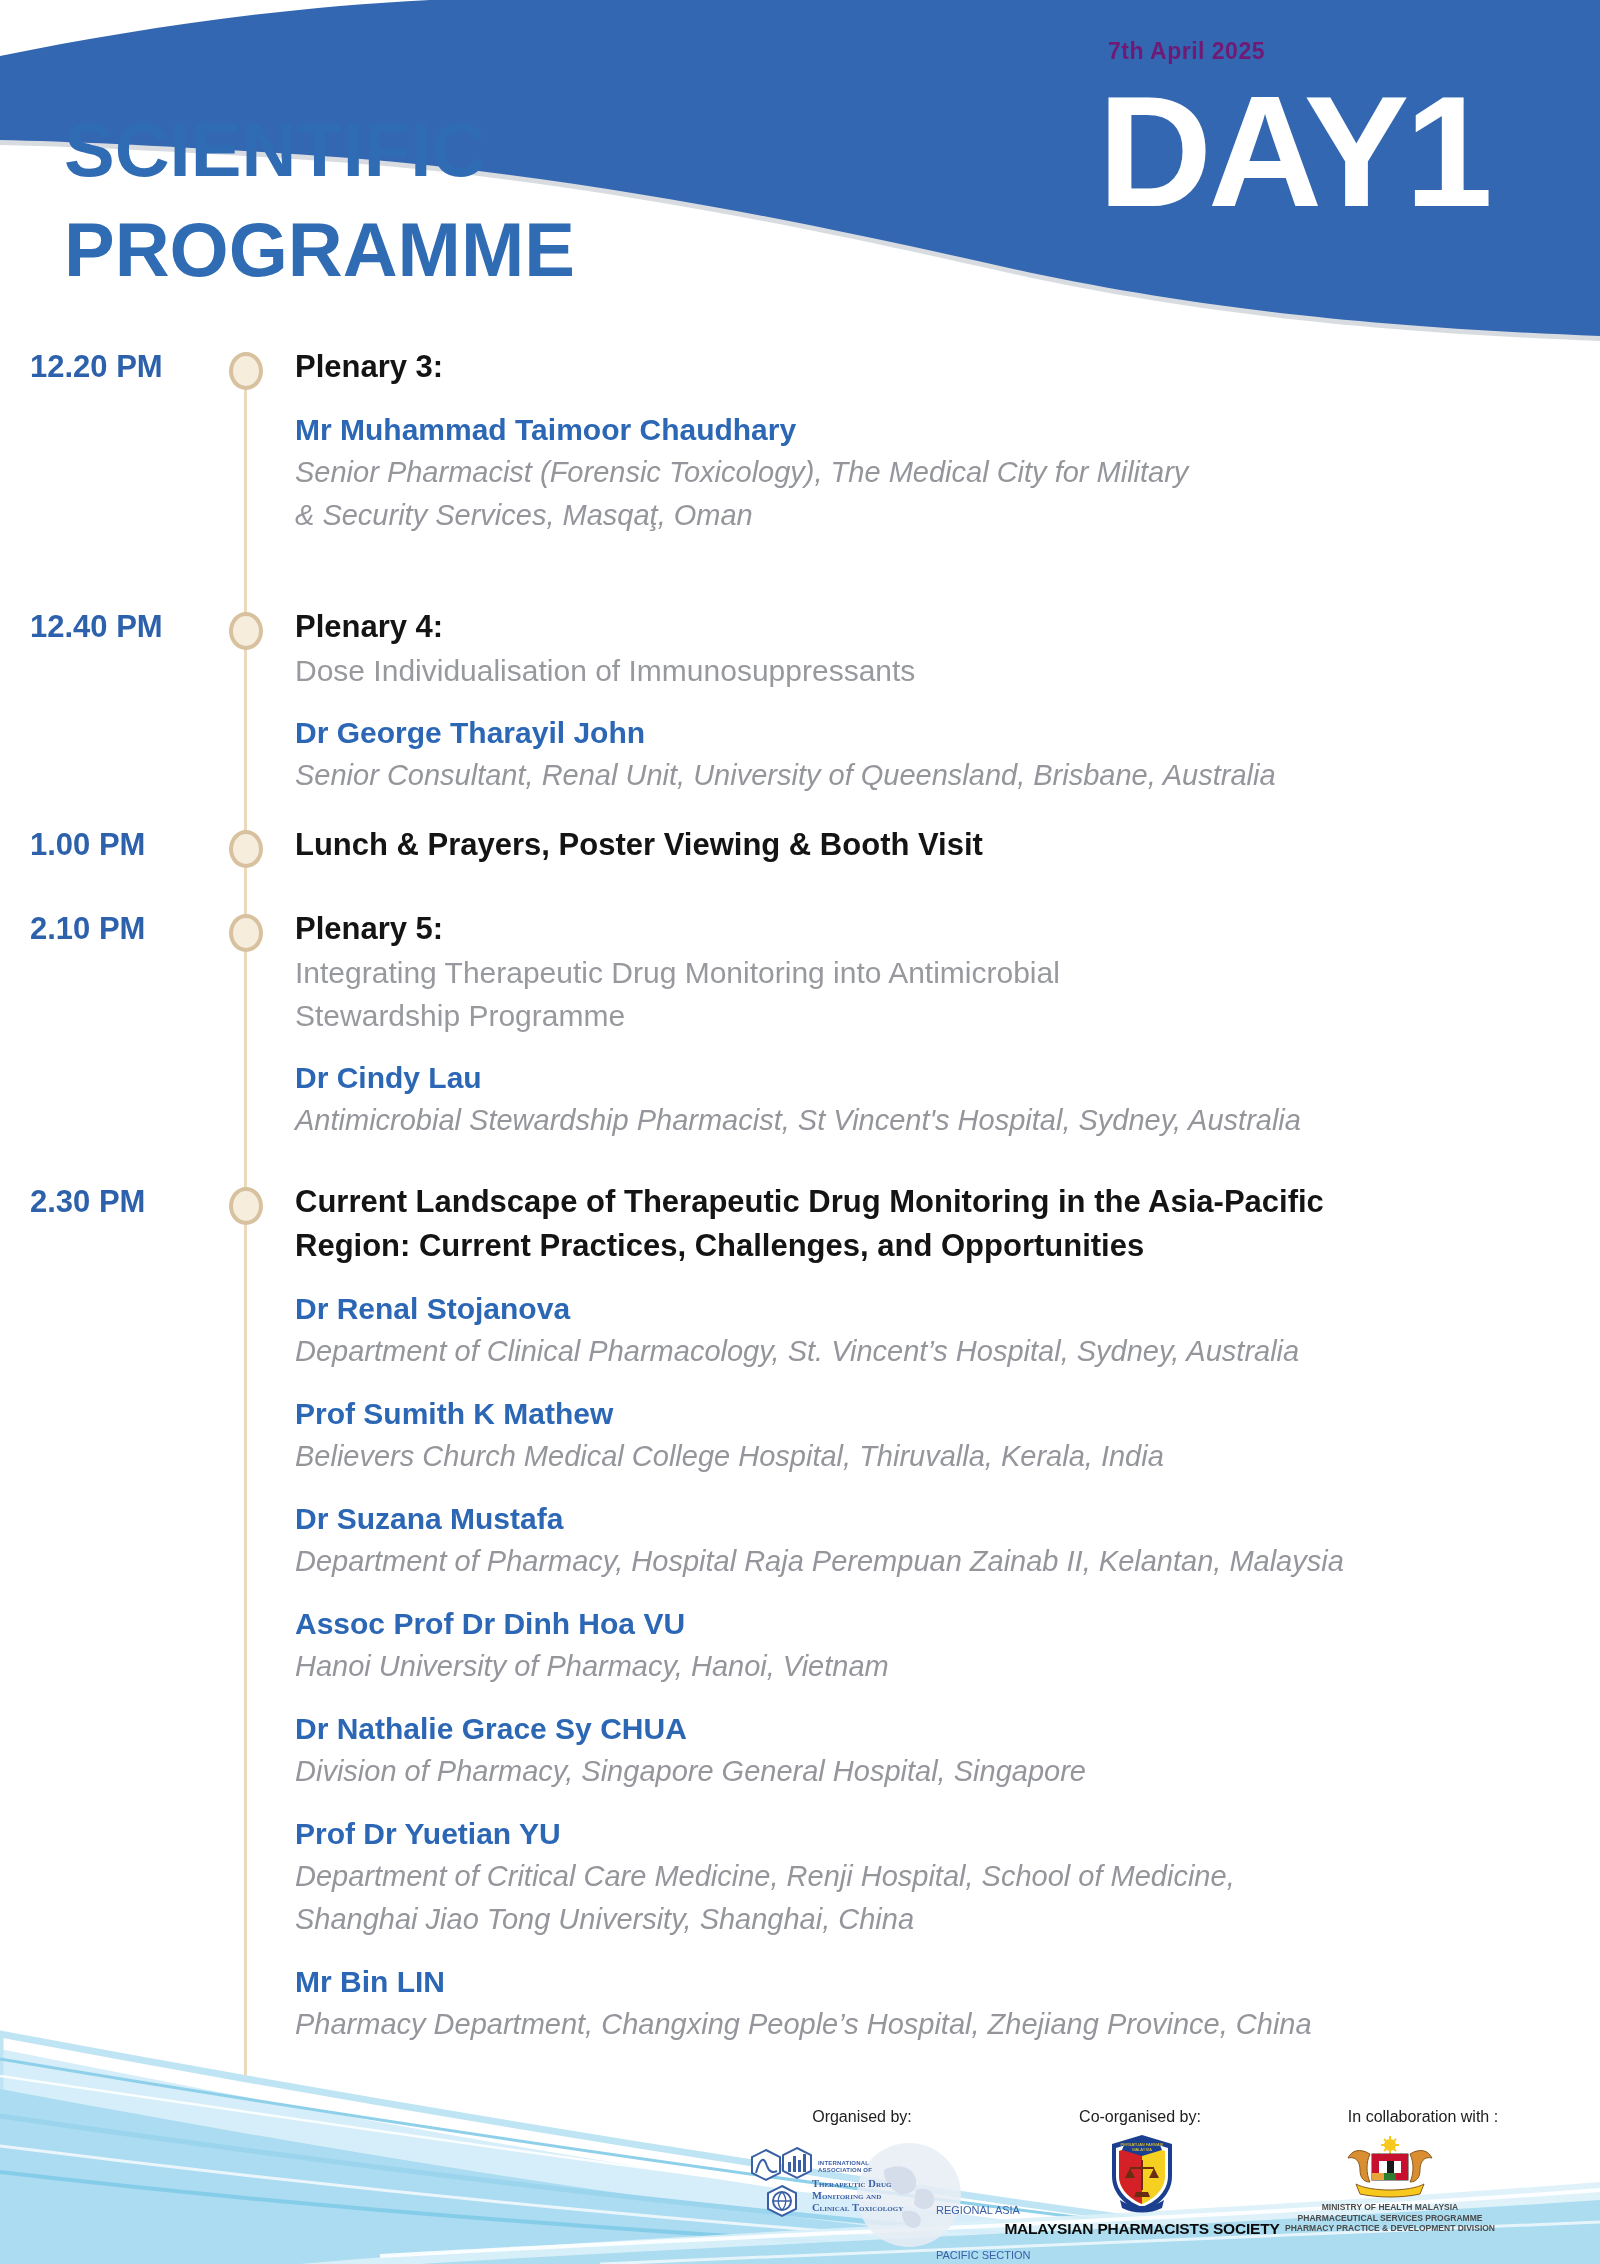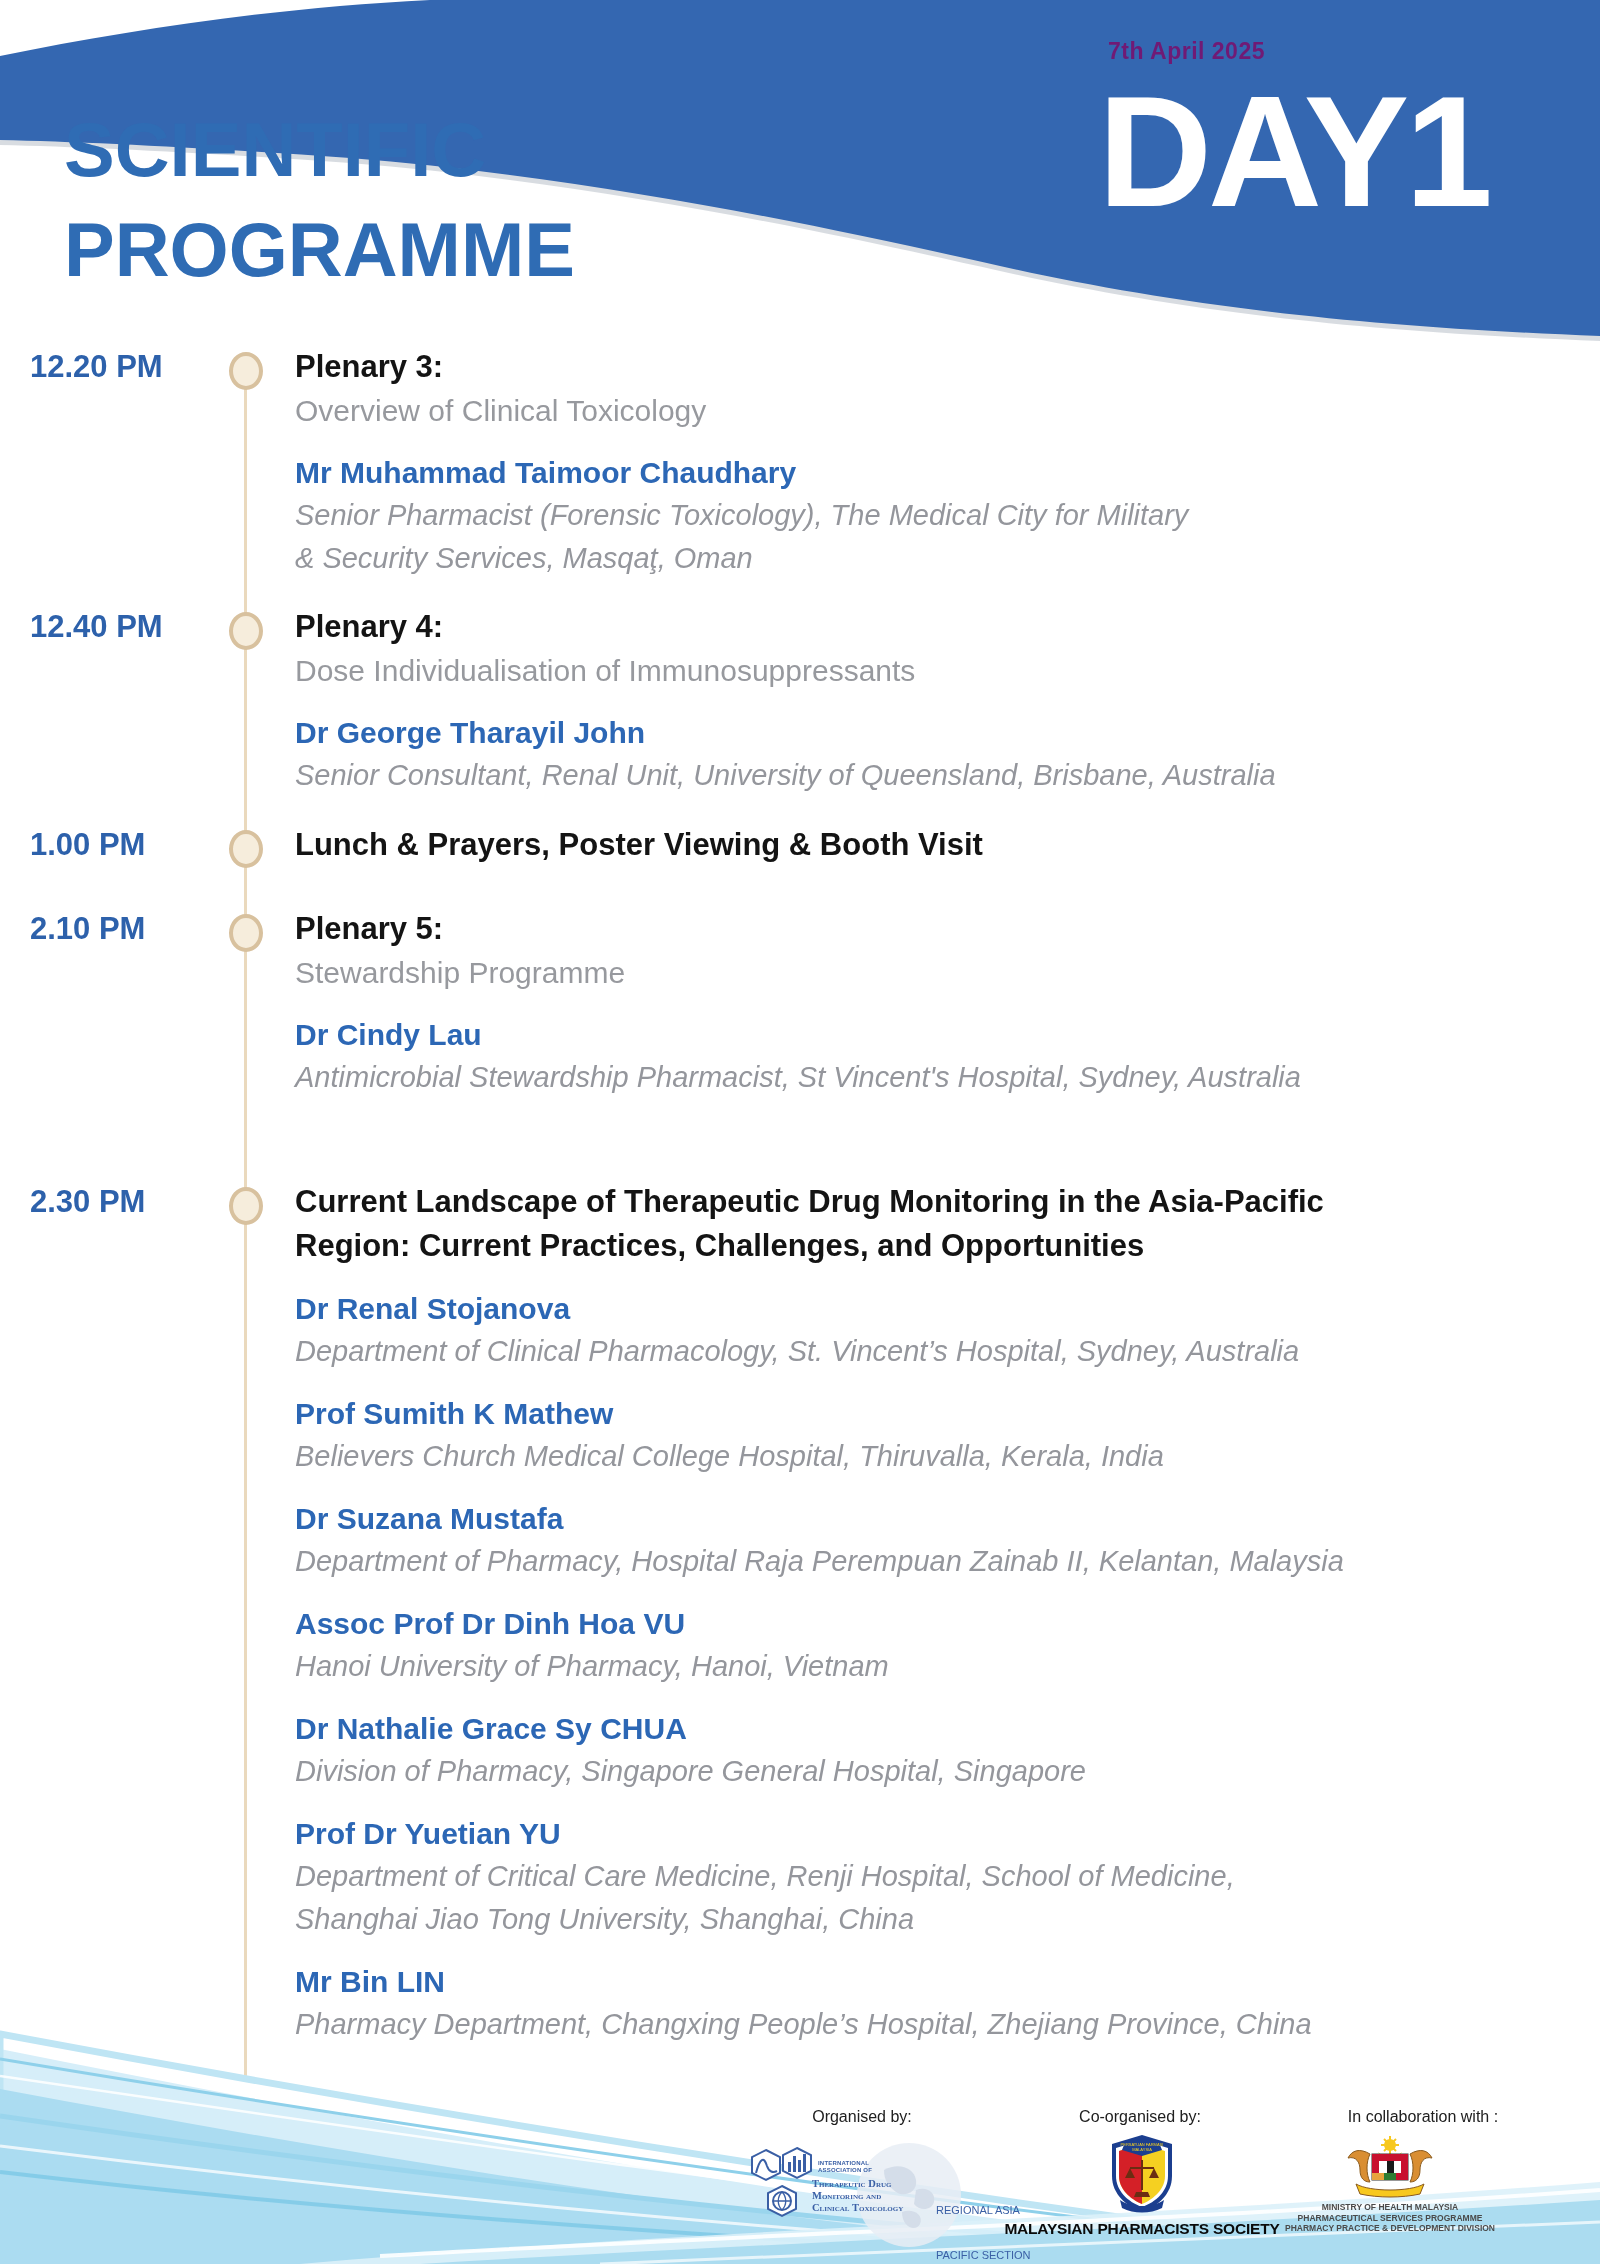--- a/index.html
+++ b/index.html
@@ -59,21 +59,20 @@
   <div class="tl-dot" style="top:1187px"></div>
 
   <div class="time" style="top:345px">12.20 PM</div>
   <div class="time" style="top:605px">12.40 PM</div>
   <div class="time" style="top:823px">1.00 PM</div>
   <div class="time" style="top:907px">2.10 PM</div>
   <div class="time" style="top:1180px">2.30 PM</div>
 
   <div class="session" style="top:345px">
     <div class="t-line">Plenary 3:</div>
-    <div class="s-line">Overview of Clinical Toxicology</div>
     <div class="speaker">
       <div class="sp-name">Mr Muhammad Taimoor Chaudhary</div>
       <div class="sp-aff">Senior Pharmacist (Forensic Toxicology), The Medical City for Military</div>
       <div class="sp-aff">&amp; Security Services, Masqaţ, Oman</div>
     </div>
   </div>
 
   <div class="session" style="top:605px">
     <div class="t-line">Plenary 4:</div>
     <div class="s-line">Dose Individualisation of Immunosuppressants</div>
@@ -82,20 +81,21 @@
       <div class="sp-aff">Senior Consultant, Renal Unit, University of Queensland, Brisbane, Australia</div>
     </div>
   </div>
 
   <div class="session" style="top:823px">
     <div class="t-line">Lunch &amp; Prayers, Poster Viewing &amp; Booth Visit</div>
   </div>
 
   <div class="session" style="top:907px">
     <div class="t-line">Plenary 5:</div>
+    <div class="s-line">Integrating Therapeutic Drug Monitoring into Antimicrobial</div>
     <div class="s-line">Stewardship Programme</div>
     <div class="speaker">
       <div class="sp-name">Dr Cindy Lau</div>
       <div class="sp-aff">Antimicrobial Stewardship Pharmacist, St Vincent's Hospital, Sydney, Australia</div>
     </div>
   </div>
 
   <div class="session" style="top:1180px">
     <div class="t-line">Current Landscape of Therapeutic Drug Monitoring in the Asia-Pacific</div>
     <div class="t-line">Region: Current Practices, Challenges, and Opportunities</div>

